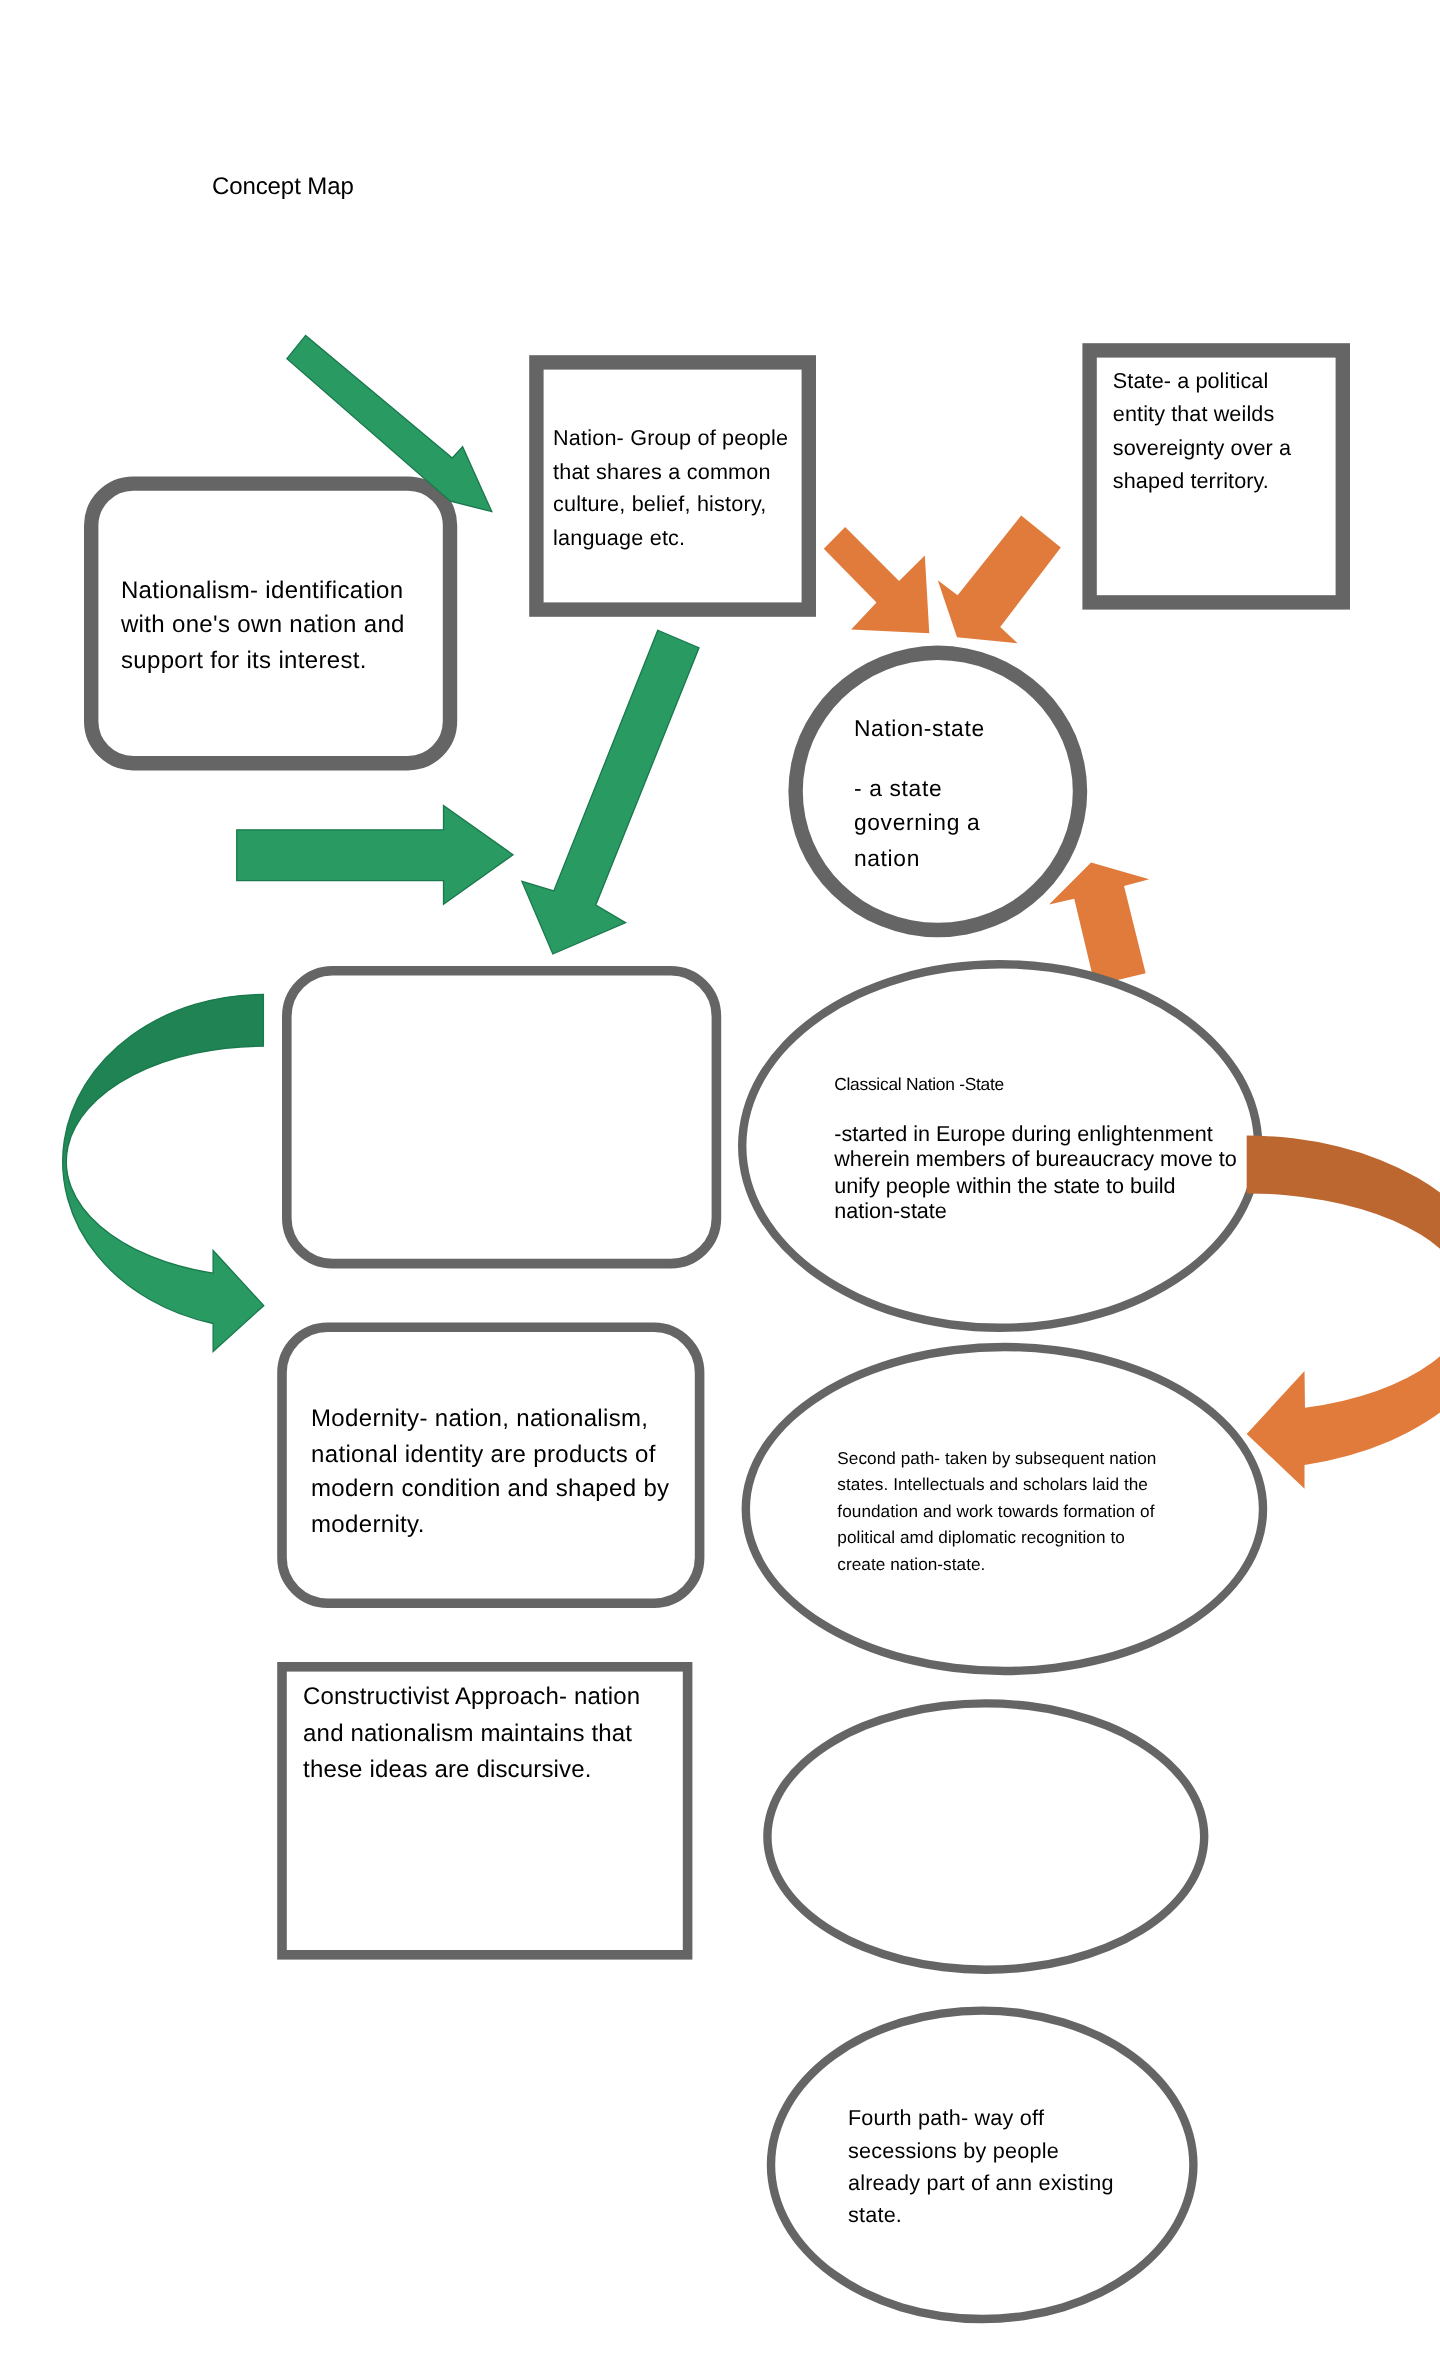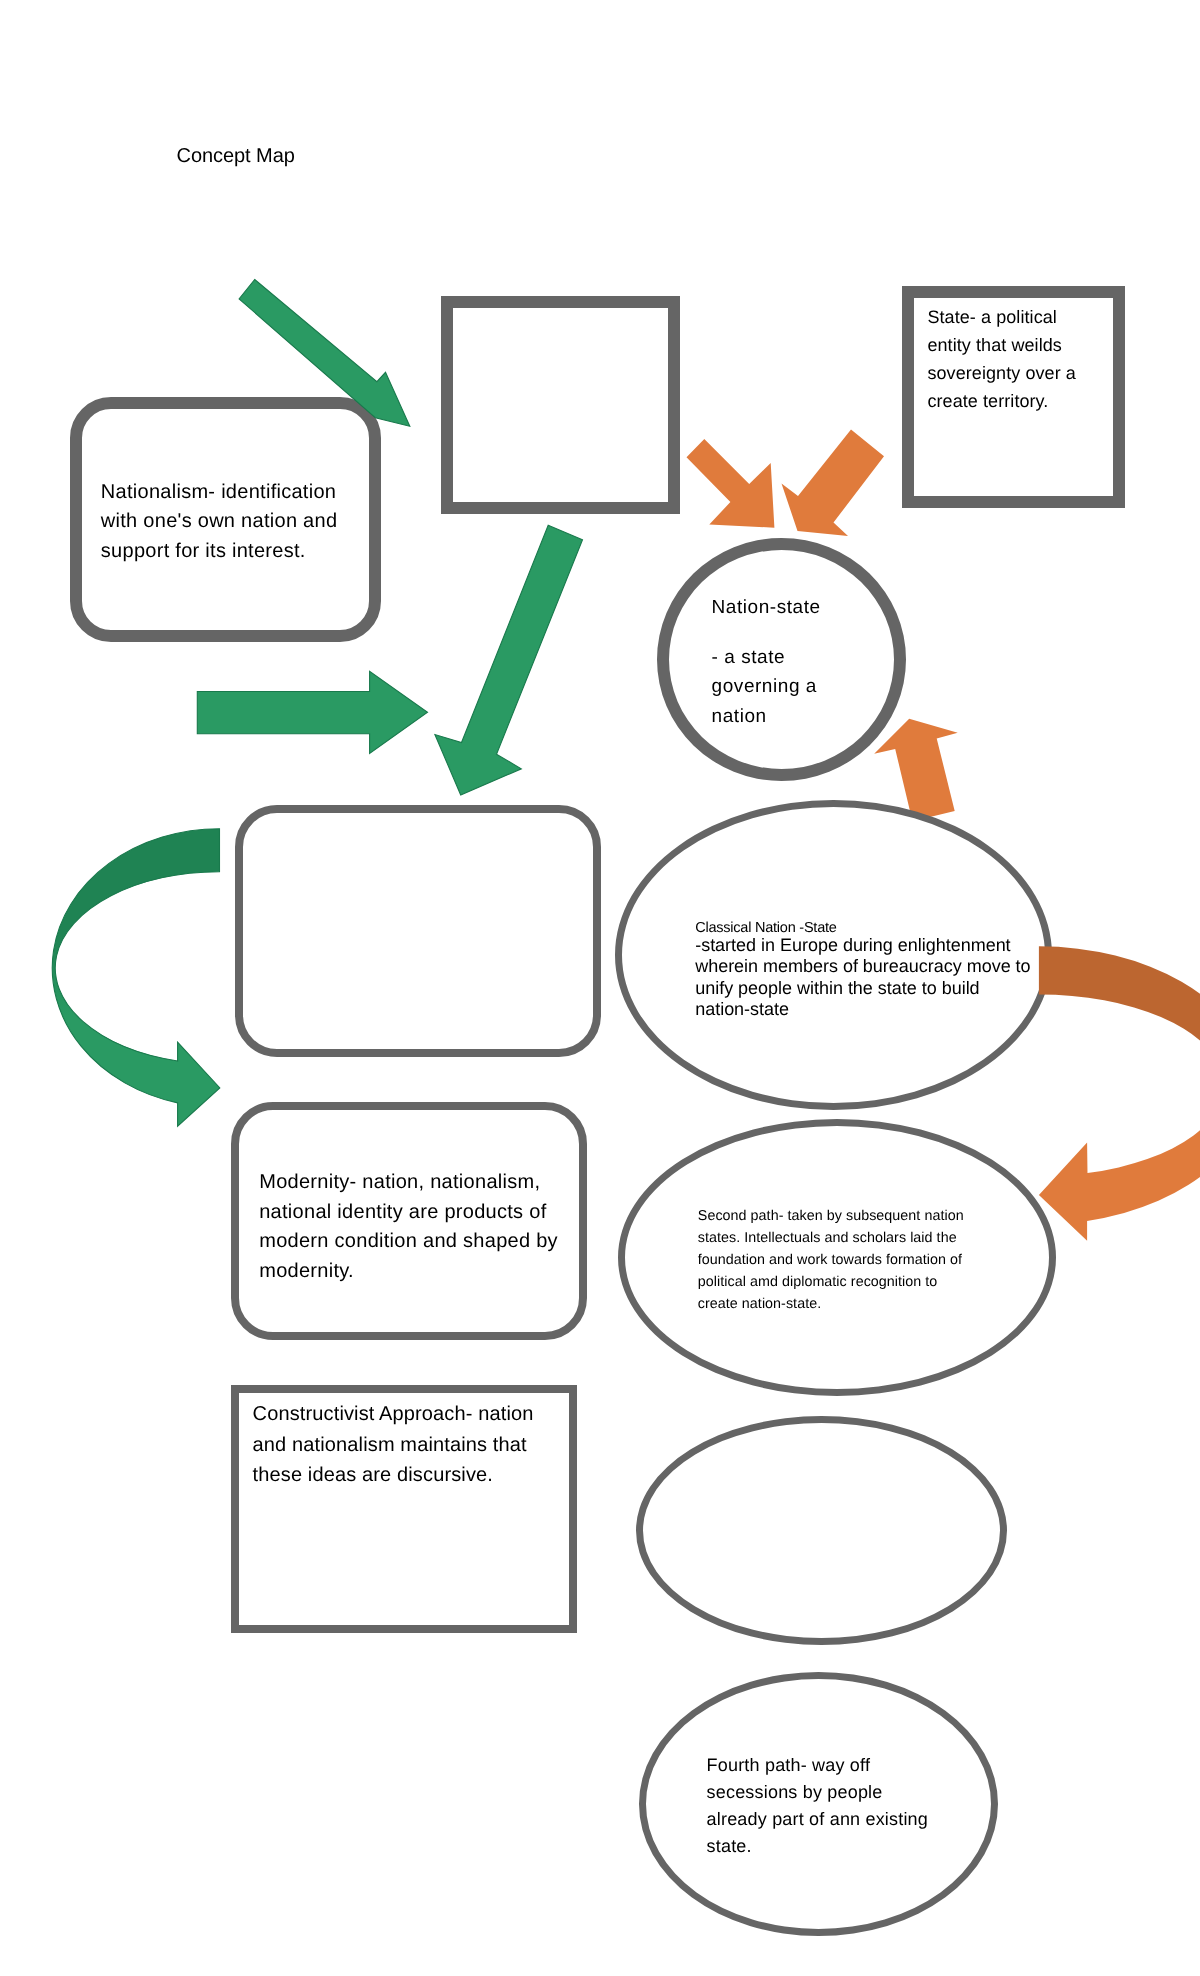--- a/index.html
+++ b/index.html
@@ -73,27 +73,33 @@
   </svg>
 
   <div class="shape" style="left:70.4px;top:396.8px;width:310.8px;height:245.4px;border:12.6px solid #656565;border-radius:41px;"></div>
   <div class="txt" style="left:100.80px;top:477.97px;font-size:20px;line-height:29.4px;letter-spacing:0.28px;">
       <div>Nationalism- identification</div>
       <div>with one's own nation and</div>
       <div>support for its interest.</div>
     </div>
 
   <div class="shape" style="left:441px;top:295.6px;width:239px;height:218.2px;border:12.4px solid #656565;"></div>
+  <div class="txt" style="left:460.80px;top:352.21px;font-size:18px;line-height:27.5px;letter-spacing:0.17px;">
+      <div>Nation- Group of people</div>
+      <div>that shares a common</div>
+      <div>culture, belief, history,</div>
+      <div>language etc.</div>
+    </div>
 
   <div class="shape" style="left:902.2px;top:285.5px;width:222.5px;height:222px;border:12px solid #656565;"></div>
   <div class="txt" style="left:927.40px;top:303.36px;font-size:18px;line-height:28px;letter-spacing:0.08px;">
       <div>State- a political</div>
       <div>entity that weilds</div>
       <div>sovereignty over a</div>
-      <div>create territory.</div>
+      <div>shaped territory.</div>
     </div>
 
   <div class="shape" style="left:657px;top:538px;width:249px;height:243px;border:12px solid #656565;border-radius:50%;"></div>
   <div class="txt" style="left:711.60px;top:592.76px;font-size:19px;line-height:29.3px;letter-spacing:0.55px;">
       <div>Nation-state</div>
       <div style="height:21px;"></div>
       <div>- a state</div>
       <div>governing a</div>
       <div>nation</div>
     </div>
@@ -109,21 +115,21 @@
     </div>
 
   <div class="shape" style="left:231px;top:1385px;width:346px;height:248px;border:8px solid #656565;"></div>
   <div class="txt" style="left:252.60px;top:1399.27px;font-size:20px;line-height:30.4px;letter-spacing:0.133px;">
       <div>Constructivist Approach- nation</div>
       <div>and nationalism maintains that</div>
       <div>these ideas are discursive.</div>
     </div>
 
   <div class="shape" style="left:615px;top:800px;width:437px;height:310px;border:7px solid #656565;border-radius:50%;"></div>
-  <div class="txt" style="left:695.20px;top:893.60px;font-size:14.5px;line-height:21.4px;letter-spacing:-0.227px;margin-top:24px;">Classical Nation -State</div>
+  <div class="txt" style="left:695.20px;top:893.60px;font-size:14.5px;line-height:21.4px;letter-spacing:-0.227px;">Classical Nation -State</div>
   <div class="txt" style="left:695.20px;top:935.07px;font-size:18px;line-height:21.4px;letter-spacing:-0.02px;">
       <div>-started in Europe during enlightenment</div>
       <div>wherein members of bureaucracy move to</div>
       <div>unify people within the state to build</div>
       <div>nation-state</div>
     </div>
 
   <div class="shape" style="left:618px;top:1119px;width:438px;height:277px;border:7px solid #656565;border-radius:50%;"></div>
   <div class="txt" style="left:697.80px;top:1205.44px;font-size:14.3px;line-height:22px;letter-spacing:0.05px;">
       <div>Second path- taken by subsequent nation</div>

